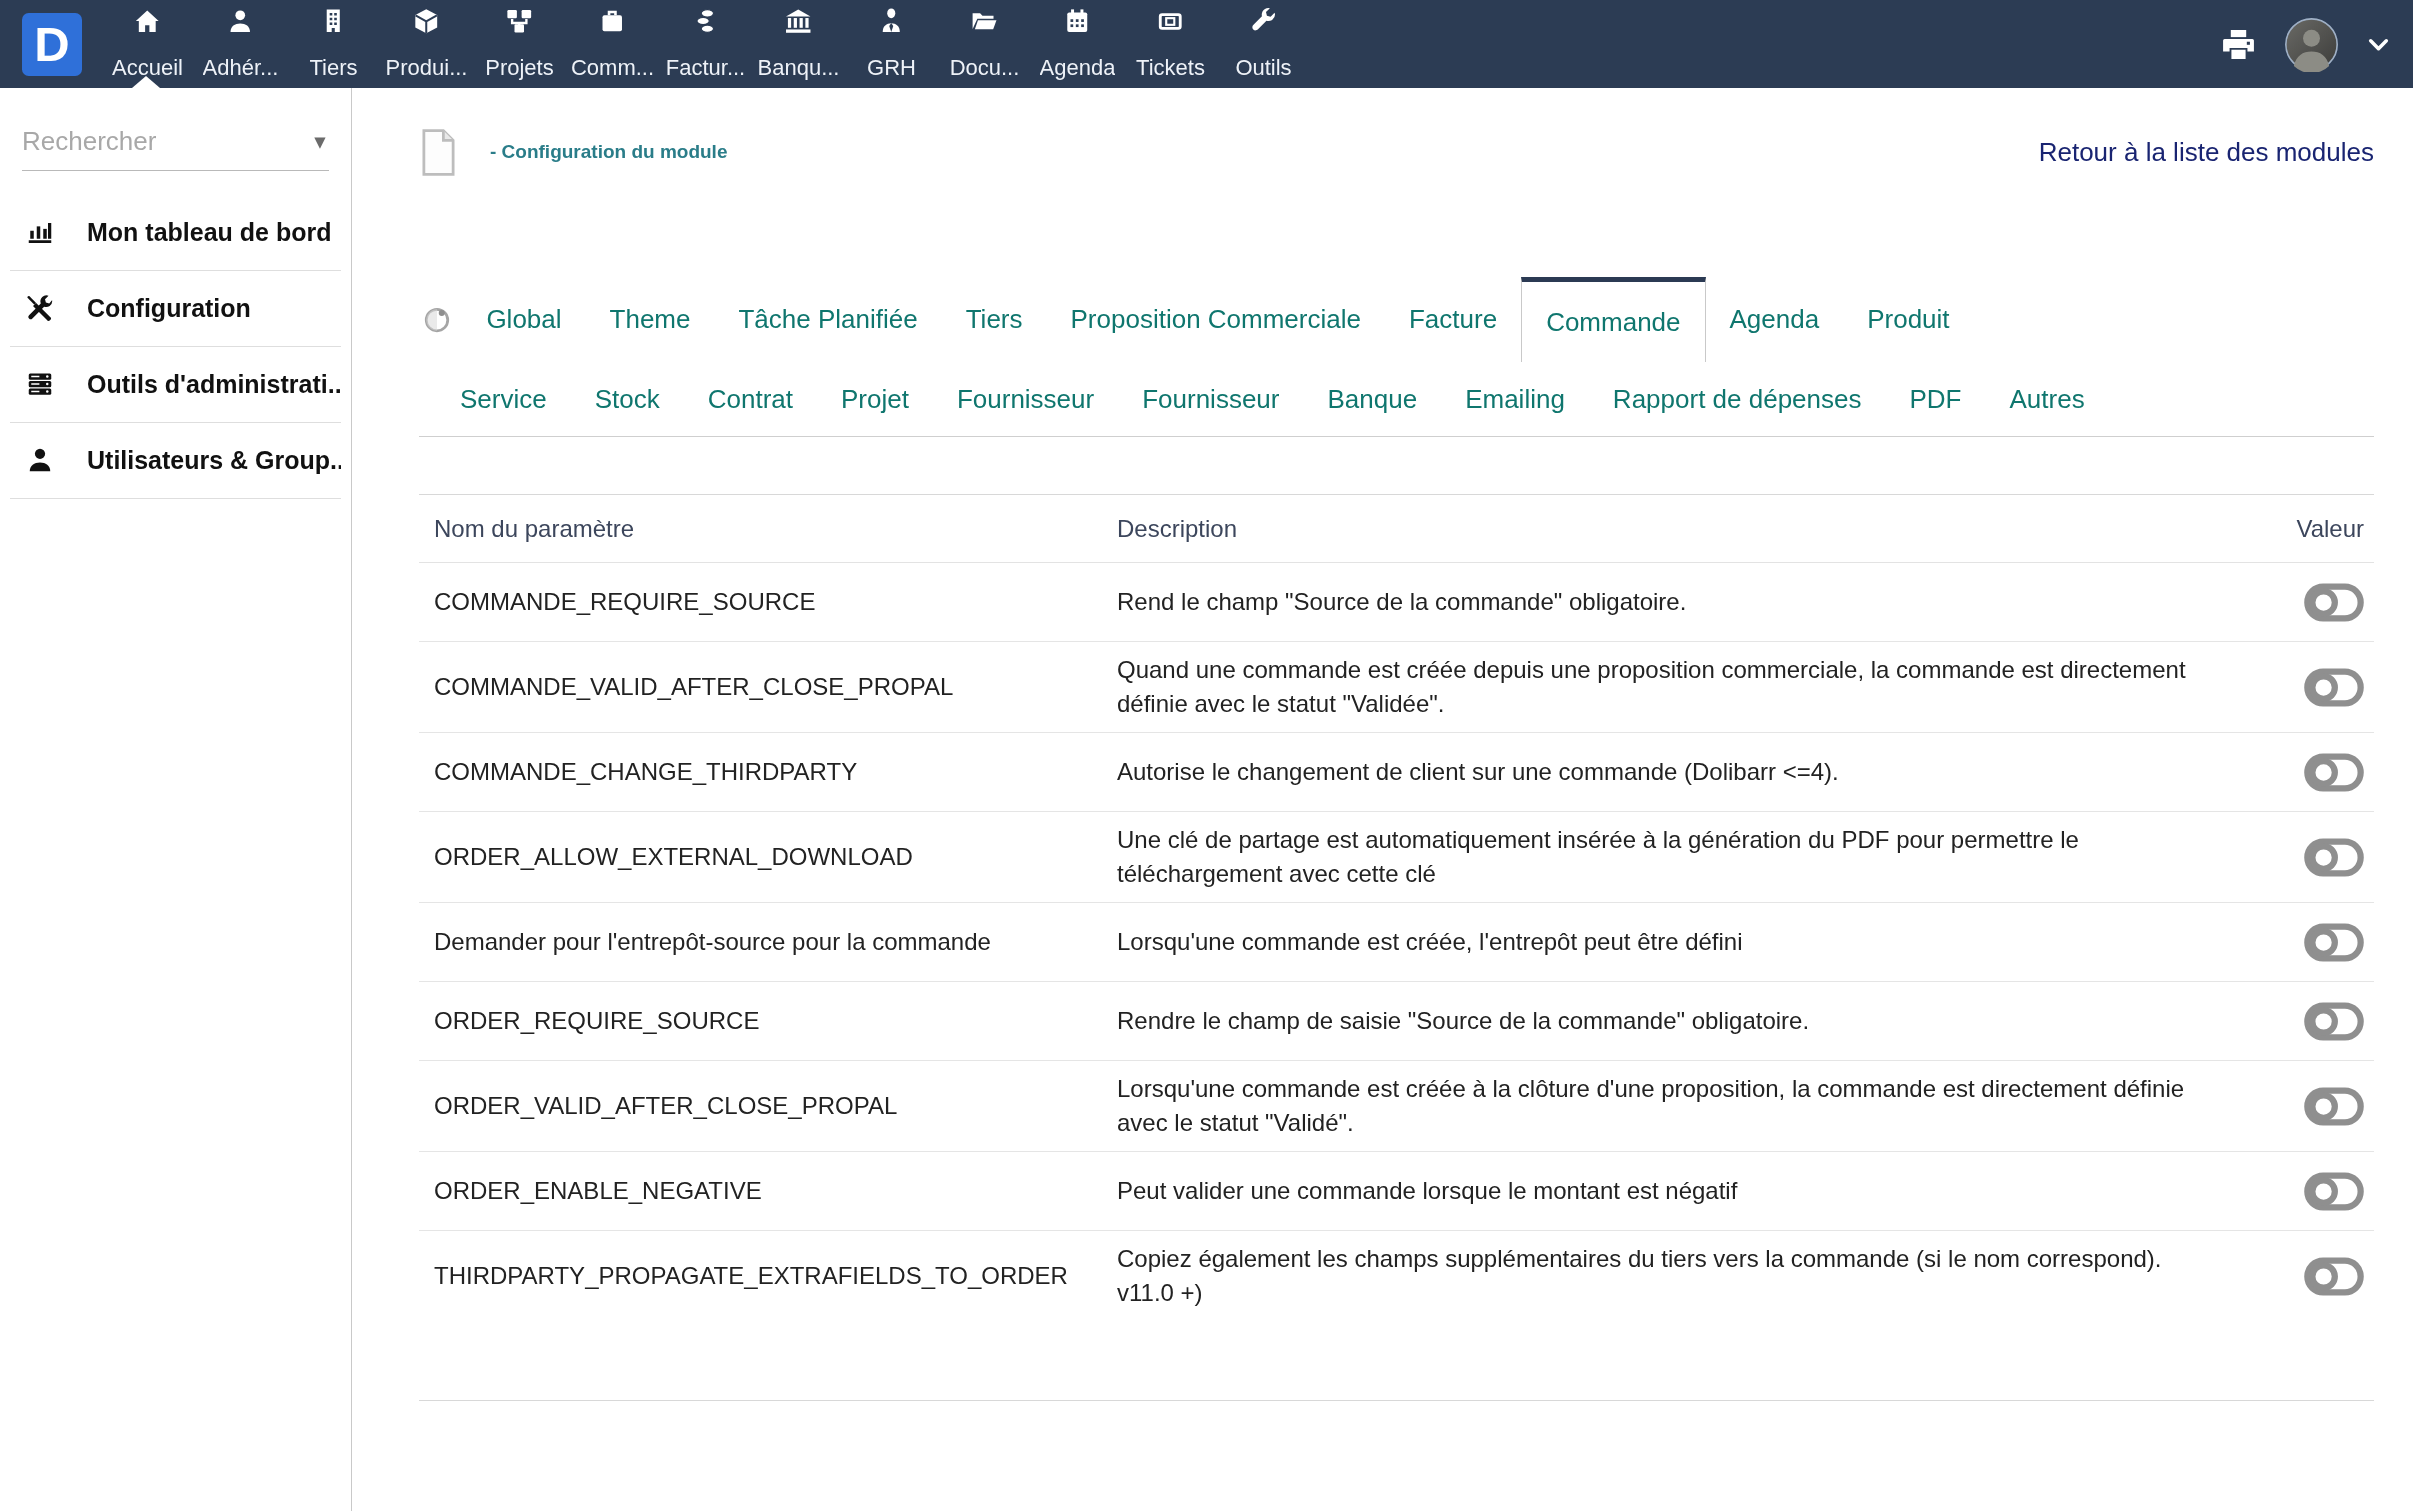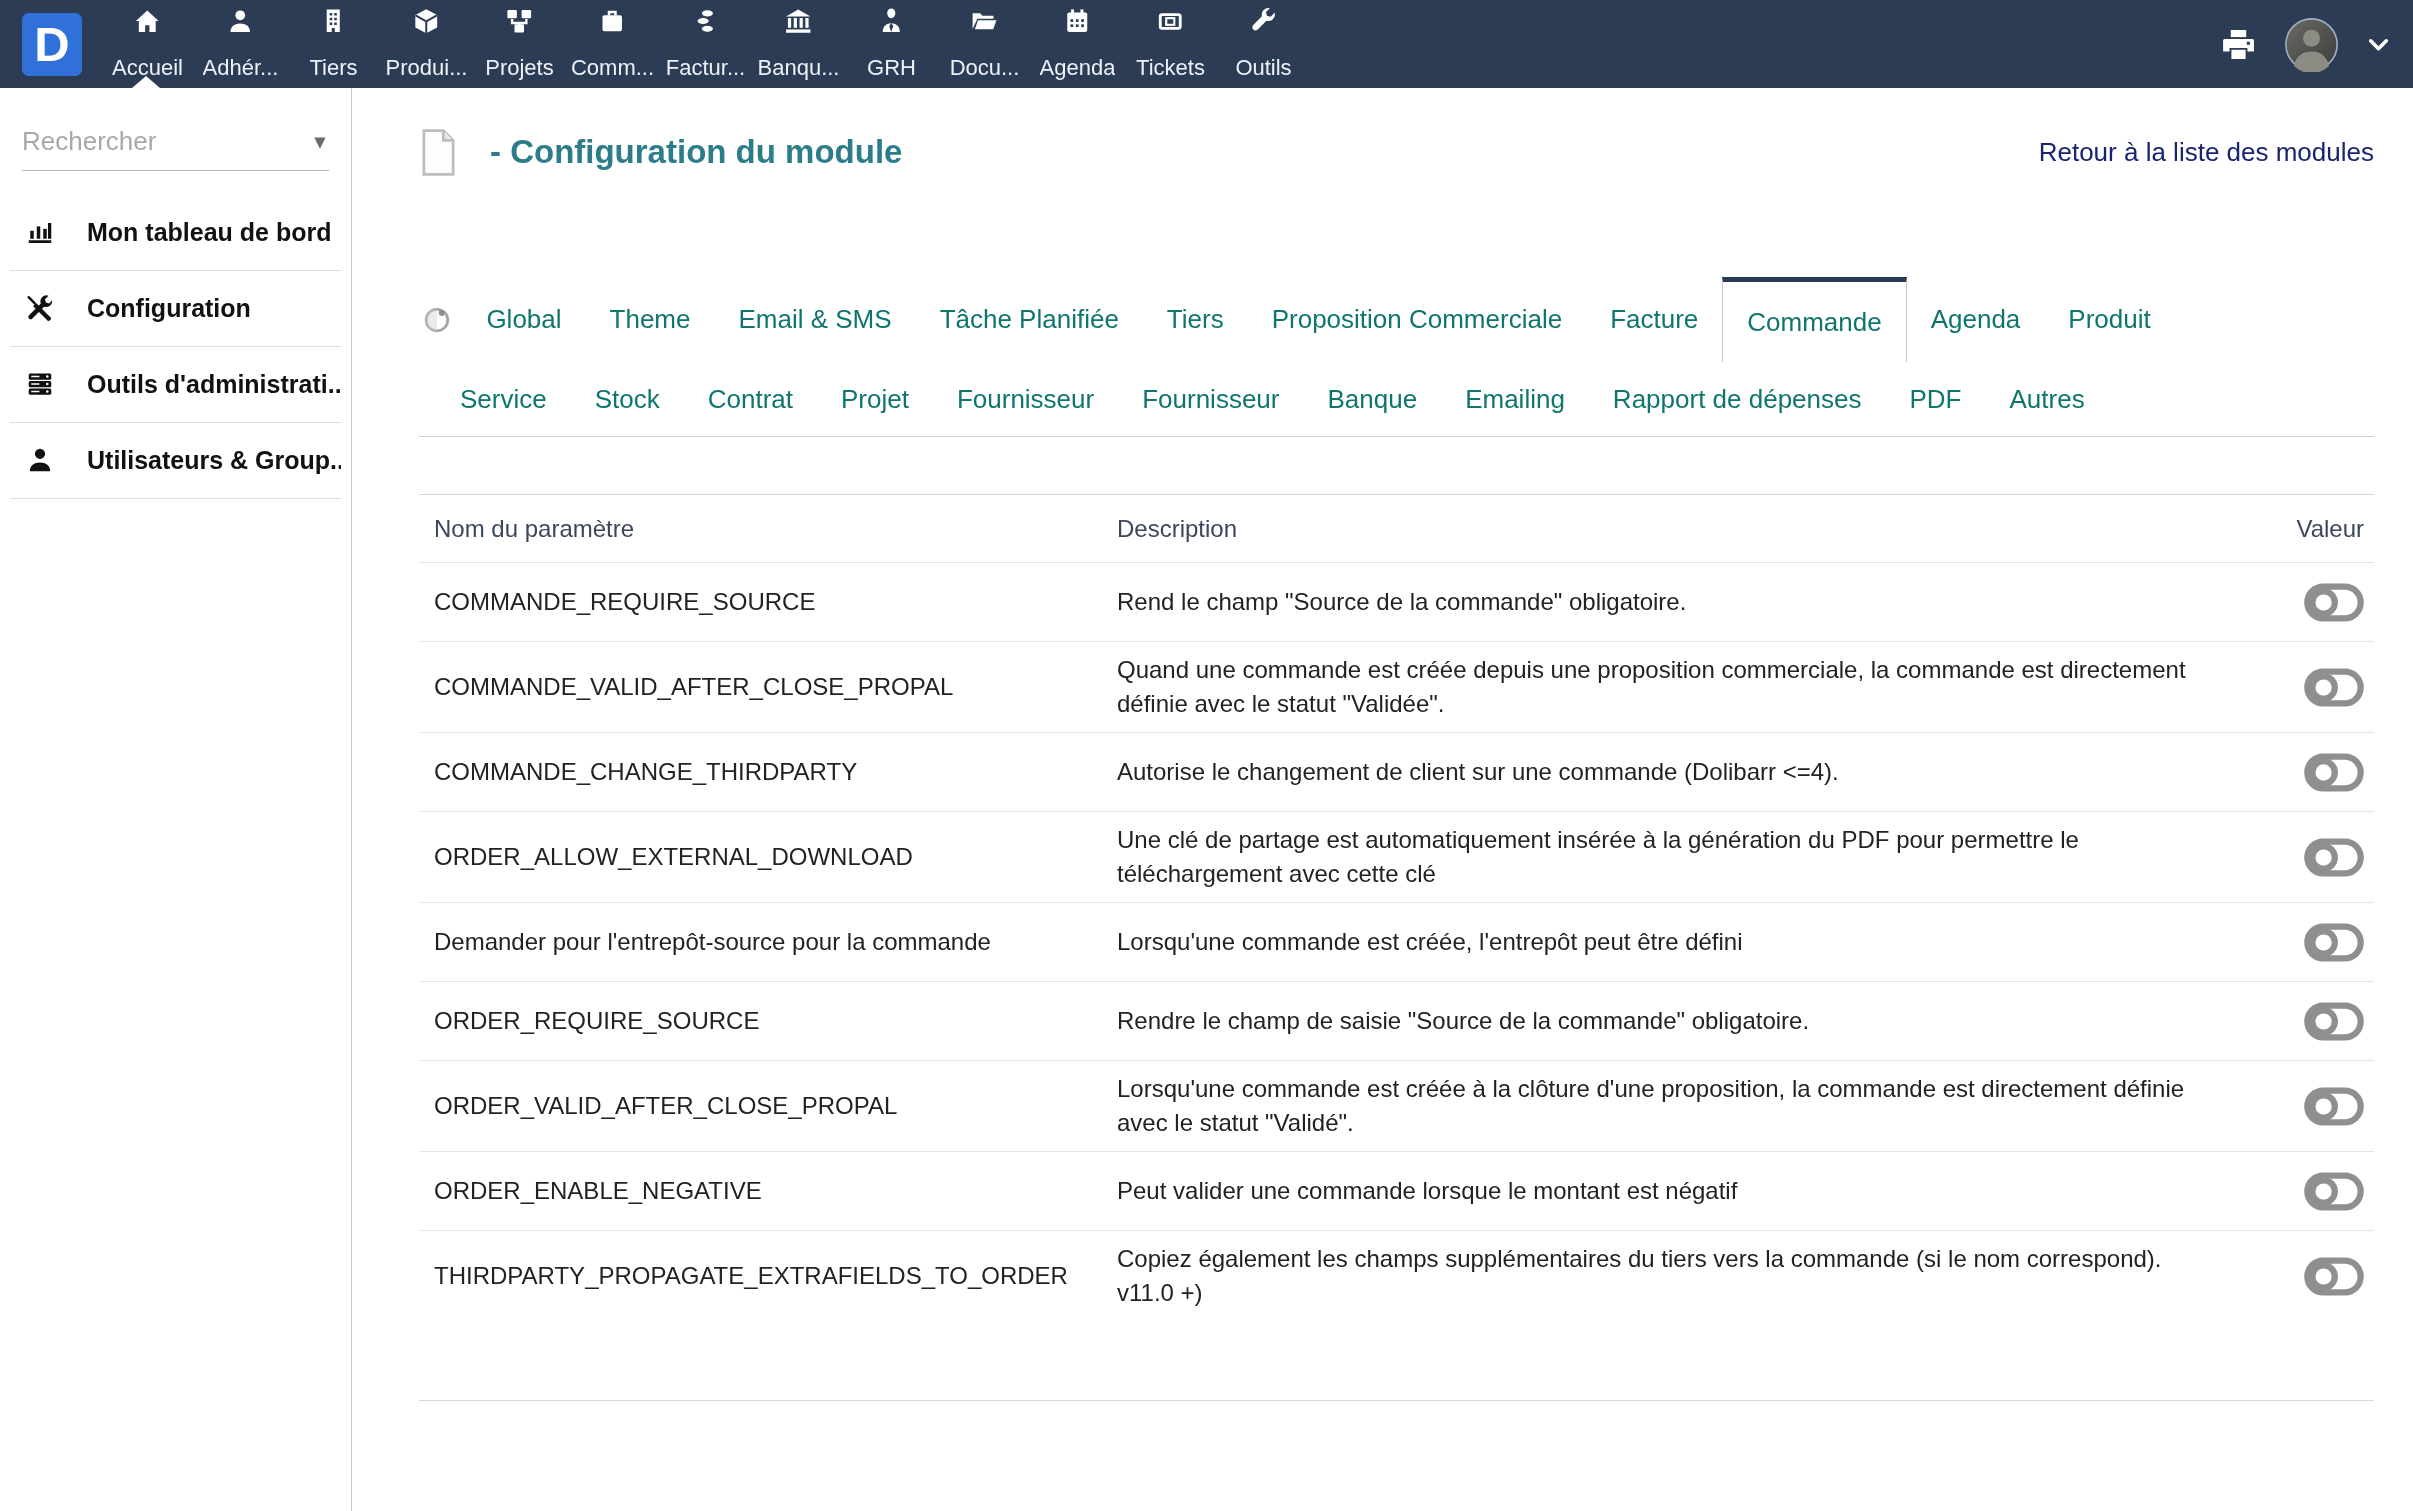--- a/index.html
+++ b/index.html
@@ -41,21 +41,21 @@
   .sb-item { height:76px; margin:0 10px; padding-left:15px; display:flex;
              align-items:center; gap:32px; font-size:25px; font-weight:bold; color:#111;
              border-bottom:0.8px solid #dedede; cursor:pointer; white-space:nowrap; overflow:hidden; }
   .sb-item svg { width:30px; height:30px; color:#111; flex:none; }
 
   
   main { position:absolute; top:88px; left:353px; right:0; bottom:0;
          padding:0 39px 0 66px; background:#fff; }
   .page-head { margin-top:38px; height:52px; display:flex; align-items:center; }
   .doc-icon svg { width:39px; height:49px; display:block; }
-  .page-title { margin-left:32px; font-size:33px; color:#2a7d89; }
+  .page-title { margin-left:32px; font-size:19px; color:#2a7d89; }
   .head-spacer { flex:1; }
   .back-link { font-size:26px; color:#192471; text-decoration:none; cursor:pointer; }
 
   
   .tabs-block { margin-top:99px; }
   .tabs-row1 { display:flex; align-items:stretch; height:85px; }
   .globe-icon { align-self:center; width:30px; height:30px; margin:0 10px 0 3.4px; }
   .globe-icon svg { width:30px; height:30px; display:block; }
   .tab { display:flex; align-items:center; padding:0 24px; font-size:26px;
          color:#0f766e; cursor:pointer; white-space:nowrap; }
@@ -300,21 +300,20 @@
     <div class="tabs-row1" id="tabs-row1">
       <span class="globe-icon">
         <svg viewBox="0 0 24 24">
             <circle cx="12" cy="12" r="8.6" fill="none" stroke="#a5a5a5" stroke-width="2.2"></circle>
             <path d="M12 3.4a8.6 8.6 0 0 0 0 17.2" fill="#d9d9d9" opacity="0.55"></path>
             <circle cx="15.8" cy="6.3" r="2.4" fill="#8f8f8f"></circle>
           </svg>
       </span>
     <div class="tab">Global</div>
         <div class="tab">Theme</div>
-        <div class="tab">Email &amp; SMS</div>
         <div class="tab">Tâche Planifiée</div>
         <div class="tab">Tiers</div>
         <div class="tab">Proposition Commerciale</div>
         <div class="tab">Facture</div>
         <div class="tab active">Commande</div>
         <div class="tab">Agenda</div>
         <div class="tab">Produit</div>
       </div>
     <div class="tabs-row2" id="tabs-row2">
         <div class="tab">Service</div>

